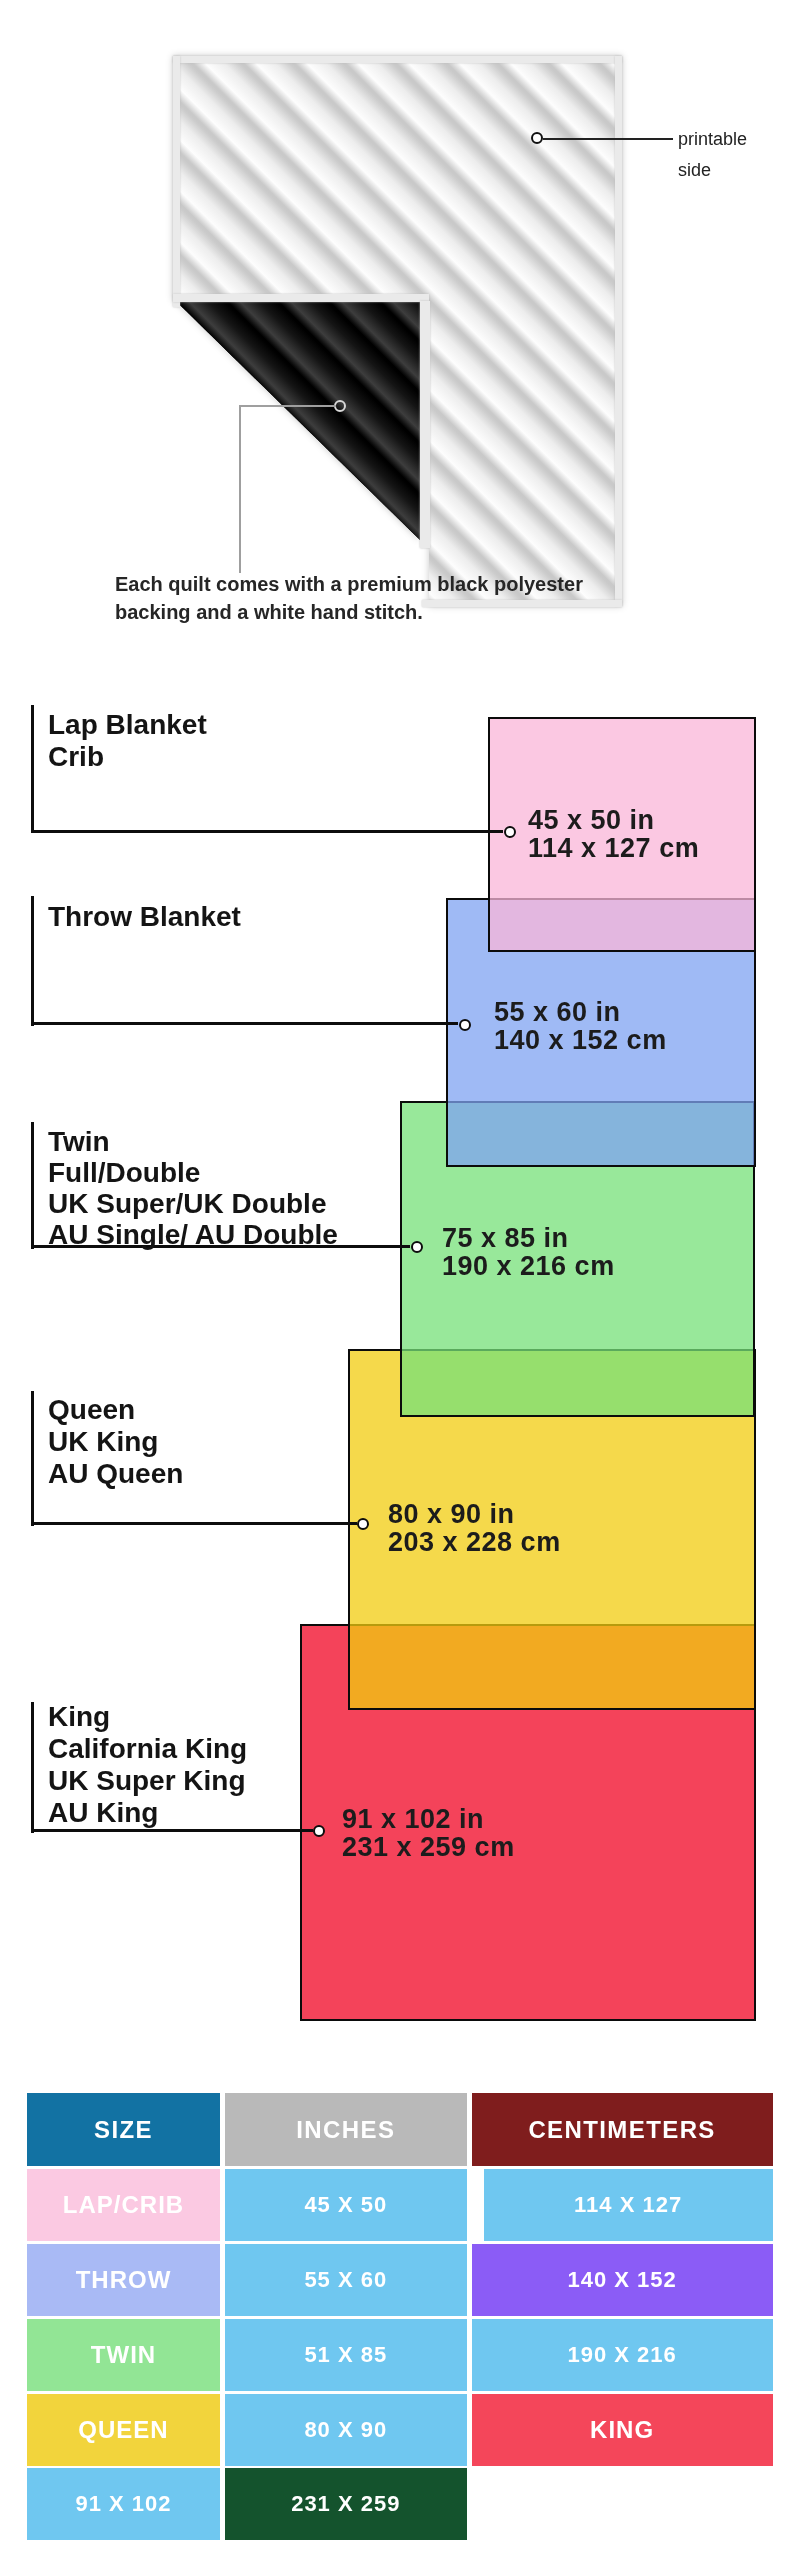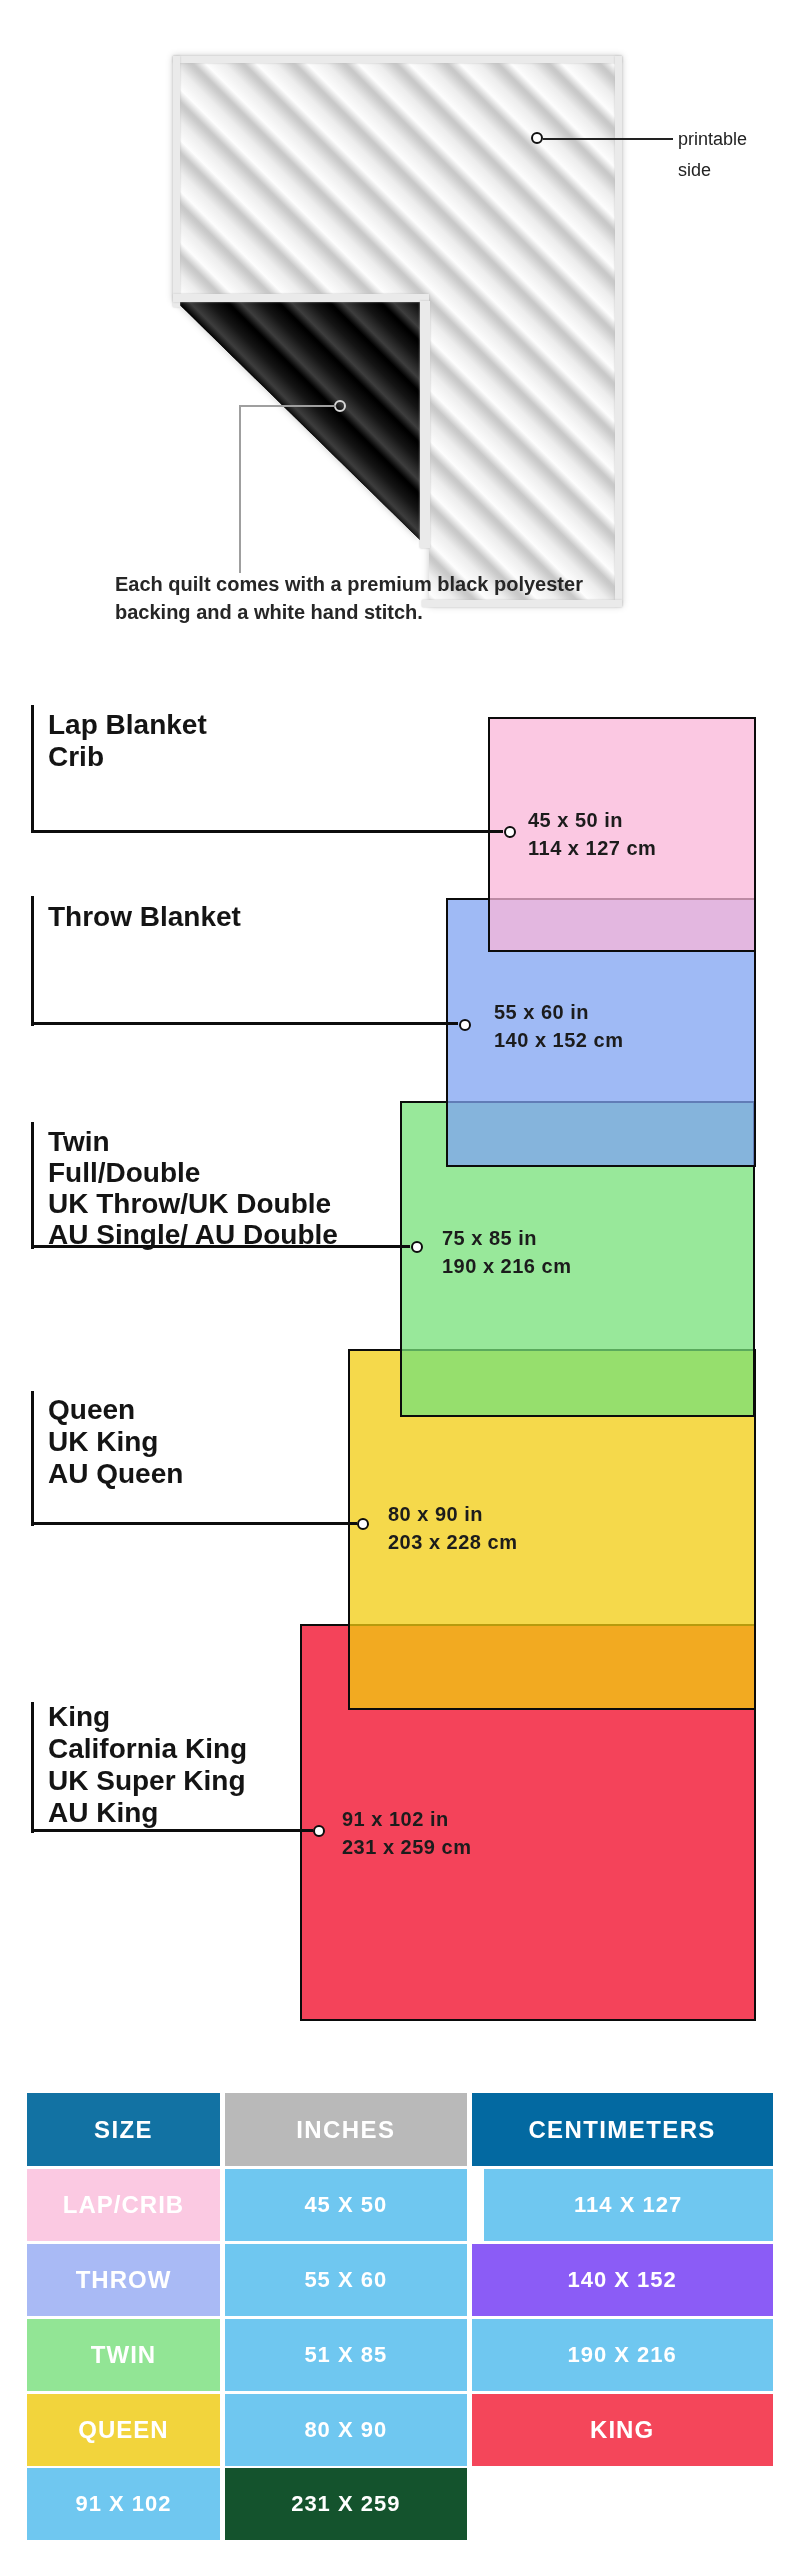--- a/index.html
+++ b/index.html
@@ -60,21 +60,21 @@
   .v-queen{top:1391px;height:135px;} .v-king{top:1702px;height:131px;}
 
   .hline{position:absolute;left:31px;height:2.9px;background:#0d0d0d;z-index:20;}
   .hl-lap{top:830px;width:472px;} .hl-throw{top:1022px;width:427px;} .hl-twin{top:1245px;width:379px;}
   .hl-queen{top:1522px;width:326px;} .hl-king{top:1829px;width:282px;}
 
   .dot{position:absolute;width:12.4px;height:12.4px;border:2.9px solid #0d0d0d;border-radius:50%;background:#fff;box-sizing:border-box;z-index:20;}
   .d-lap{left:504px;top:826px;} .d-throw{left:459px;top:1019px;} .d-twin{left:411px;top:1241px;}
   .d-queen{left:357px;top:1518px;} .d-king{left:313px;top:1825px;}
 
-  .sizelabel{position:absolute;font-size:20px;line-height:28px;font-weight:700;color:#1c1c1c;letter-spacing:0.5px;z-index:21;}
+  .sizelabel{position:absolute;font-size:27px;line-height:28px;font-weight:700;color:#1c1c1c;letter-spacing:0.5px;z-index:21;}
   .s-lap{left:528px;top:806px;} .s-throw{left:494px;top:998px;} .s-twin{left:442px;top:1224px;}
   .s-queen{left:388px;top:1500px;} .s-king{left:342px;top:1805px;}
 
   
   .sizetable{left:27px;top:2093px;width:745px;display:grid;grid-template-columns:193px 242px 301px;grid-template-rows:73px repeat(5,72px);column-gap:4.8px;row-gap:2.9px;}
   .cell{display:flex;align-items:center;justify-content:center;color:#fff;font-weight:700;letter-spacing:1px;}
   .cell.hdr{font-size:24px;letter-spacing:1.4px;}
   .cell.val{font-size:22px;}
   .cell.lbl{font-size:24px;}
 </style>
@@ -120,21 +120,21 @@
 <div class="heading h-lap">
   <div>Lap Blanket</div>
   <div>Crib</div>
 </div>
 <div class="heading h-throw">
   <div>Throw Blanket</div>
 </div>
 <div class="heading h-twin">
   <div>Twin</div>
   <div>Full/Double</div>
-  <div>UK Throw/UK Double</div>
+  <div>UK Super/UK Double</div>
   <div>AU Single/ AU Double</div>
 </div>
 <div class="heading h-queen">
   <div>Queen</div>
   <div>UK King</div>
   <div>AU Queen</div>
 </div>
 <div class="heading h-king">
   <div>King</div>
   <div>California King</div>
@@ -179,21 +179,21 @@
   <div>203 x 228 cm</div>
 </div>
 <div class="sizelabel s-king">
   <div>91 x 102 in</div>
   <div>231 x 259 cm</div>
 </div>
 
 <div class="abs sizetable">
   <div class="cell hdr" style="background-color: rgb(18, 114, 163);">SIZE</div>
   <div class="cell hdr" style="background-color: rgb(185, 185, 185);">INCHES</div>
-  <div class="cell hdr" style="background-color: #0369a1;">CENTIMETERS</div>
+  <div class="cell hdr" style="background-color: #7f1d1d;">CENTIMETERS</div>
 
   <div class="cell lbl" style="background-color: rgb(251, 201, 226);">LAP/CRIB</div>
   <div class="cell val" style="background-color: rgb(111, 199, 240); text-align: right;">45 X 50</div>
   <div class="cell val" style="background-color: rgb(111, 199, 240); margin-left: 12px;">114 X 127</div>
 
   <div class="cell lbl" style="background-color: rgb(169, 186, 245);">THROW</div>
   <div class="cell val" style="background-color: rgb(111, 199, 240);">55 X 60</div>
   <div class="cell val" style="background-color: #8b5cf6;">140 X 152</div>
 
   <div class="cell lbl" style="background-color: rgb(146, 229, 149);">TWIN</div>

